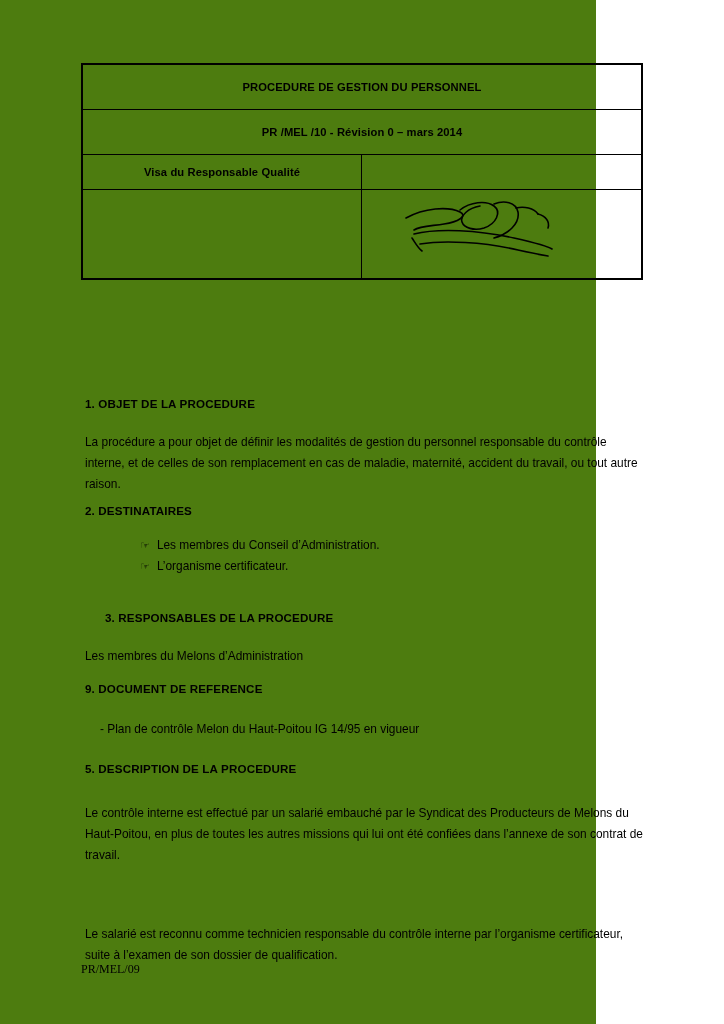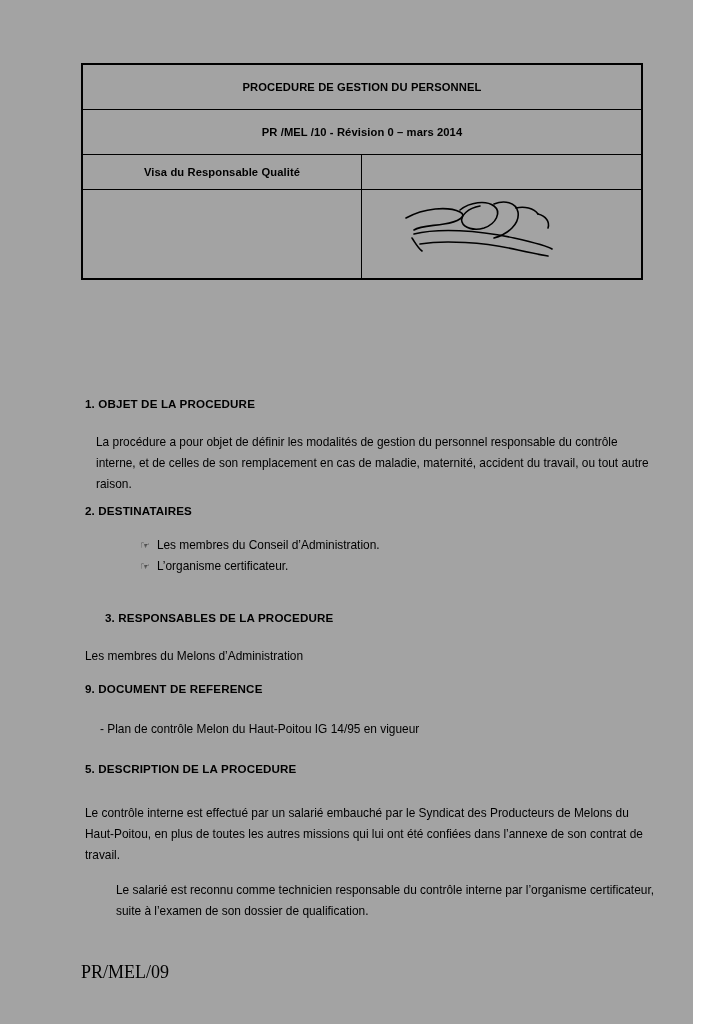--- a/index.html
+++ b/index.html
@@ -12,23 +12,23 @@
     height: 1024px;
     font-family: "Liberation Sans", sans-serif;
     color: #000000;
     position: relative;
     overflow: hidden;
   }
   .page {
     position: absolute;
     left: 0;
     top: 0;
-    width: 693px;
+    width: 596px;
     height: 1024px;
-    background: #a3a3a3;
+    background: #4d7c0f;
   }
   
   .header-table {
     position: absolute;
     left: 81px;
     top: 63px;
     width: 562px;
     border: 2px solid #000;
     box-sizing: border-box;
   }
@@ -117,21 +117,21 @@
   .bullet-mark {
     font-family: "DejaVu Sans", sans-serif;
     font-size: 11px;
     line-height: 21px;
   }
   .footer {
     position: absolute;
     left: 81px;
     top: 962px;
     font-family: "Liberation Serif", serif;
-    font-size: 18px;
+    font-size: 12px;
   }
 </style>
 </head>
 <body>
 
 <div class="page">
 
   <div class="header-table">
     <div class="ht-row">
       <div class="ht-cell full">PROCEDURE DE GESTION DU PERSONNEL</div>
@@ -159,21 +159,21 @@
             </g>
           </svg>
         </div>
       </div>
     </div>
   </div>
 
   <div class="doc-body">
 
     <div class="blk h-sec" style="left:85px; top:397px;">1. OBJET DE LA PROCEDURE</div>
-    <div class="blk para" style="left:96px; top:432px; width:555px;">La procédure a pour objet de définir les modalités de gestion du personnel responsable du contrôle interne, et de celles de son remplacement en cas de maladie, maternité, accident du travail, ou tout autre raison.</div>
+    <div class="blk para" style="left:85px; top:432px; width:555px;">La procédure a pour objet de définir les modalités de gestion du personnel responsable du contrôle interne, et de celles de son remplacement en cas de maladie, maternité, accident du travail, ou tout autre raison.</div>
 
     <div class="blk h-sec" style="left:85px; top:504px;">2. DESTINATAIRES</div>
     <div class="blk bullets" style="left:140px; top:535px; width:480px;">
       <div class="bullet-line">
         <span class="bullet-mark">☞</span>
         <span>Les membres du Conseil d’Administration.</span>
       </div>
       <div class="bullet-line">
         <span class="bullet-mark">☞</span>
         <span>L’organisme certificateur.</span>
@@ -181,19 +181,19 @@
     </div>
 
     <div class="blk h-sec" style="left:85px; top:611px;margin-left:20px;">3. RESPONSABLES DE LA PROCEDURE</div>
     <div class="blk para" style="left:85px; top:646px; width:555px;">Les membres du Melons d’Administration</div>
 
     <div class="blk h-sec" style="left:85px; top:682px;">9. DOCUMENT DE REFERENCE</div>
     <div class="blk para" style="left:100px; top:719px; width:540px;">- Plan de contrôle Melon du Haut-Poitou IG 14/95 en vigueur</div>
 
     <div class="blk h-sec" style="left:85px; top:762px;">5. DESCRIPTION DE LA PROCEDURE</div>
     <div class="blk para" style="left:85px; top:803px; width:560px;">Le contrôle interne est effectué par un salarié embauché par le Syndicat des Producteurs de Melons du Haut-Poitou, en plus de toutes les autres missions qui lui ont été confiées dans l’annexe de son contrat de travail.</div>
-    <div class="blk para" style="left:85px; top:880px; width:555px;margin-left:31px;">Le salarié est reconnu comme technicien responsable du contrôle interne par l’organisme certificateur, suite à l’examen de son dossier de qualification.</div>
+    <div class="blk para" style="left:85px; top:924px; width:555px;">Le salarié est reconnu comme technicien responsable du contrôle interne par l’organisme certificateur, suite à l’examen de son dossier de qualification.</div>
 
   </div>
 
   <div class="footer">PR/MEL/09</div>
 
 </div>
 
 </body></html>

